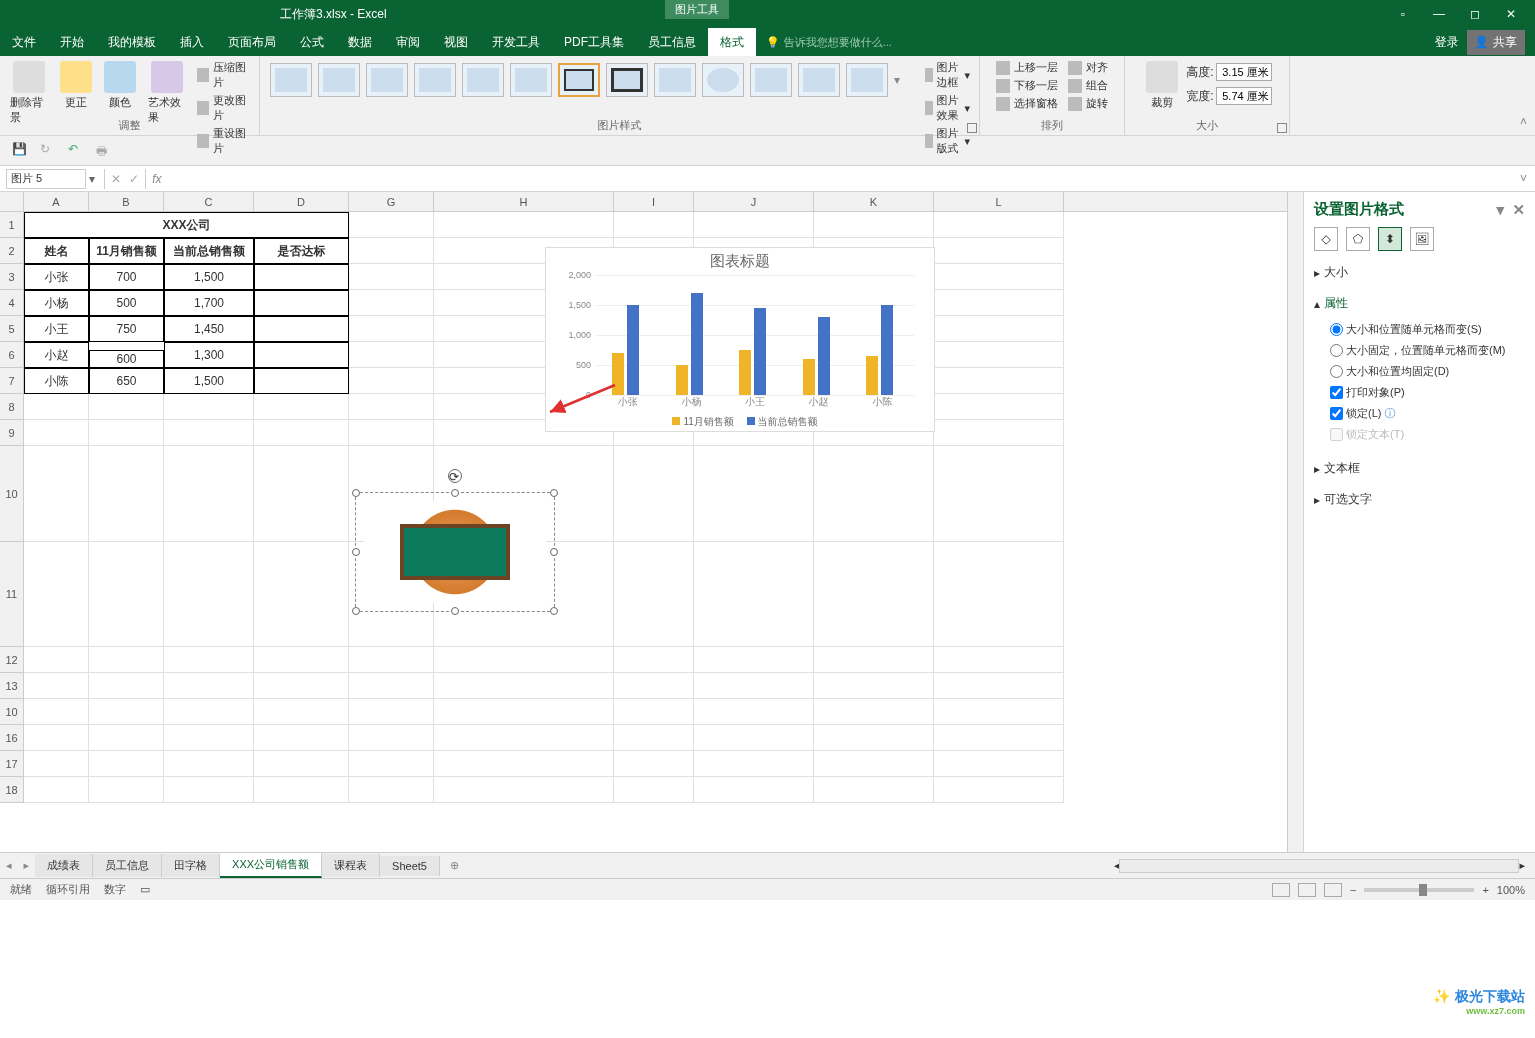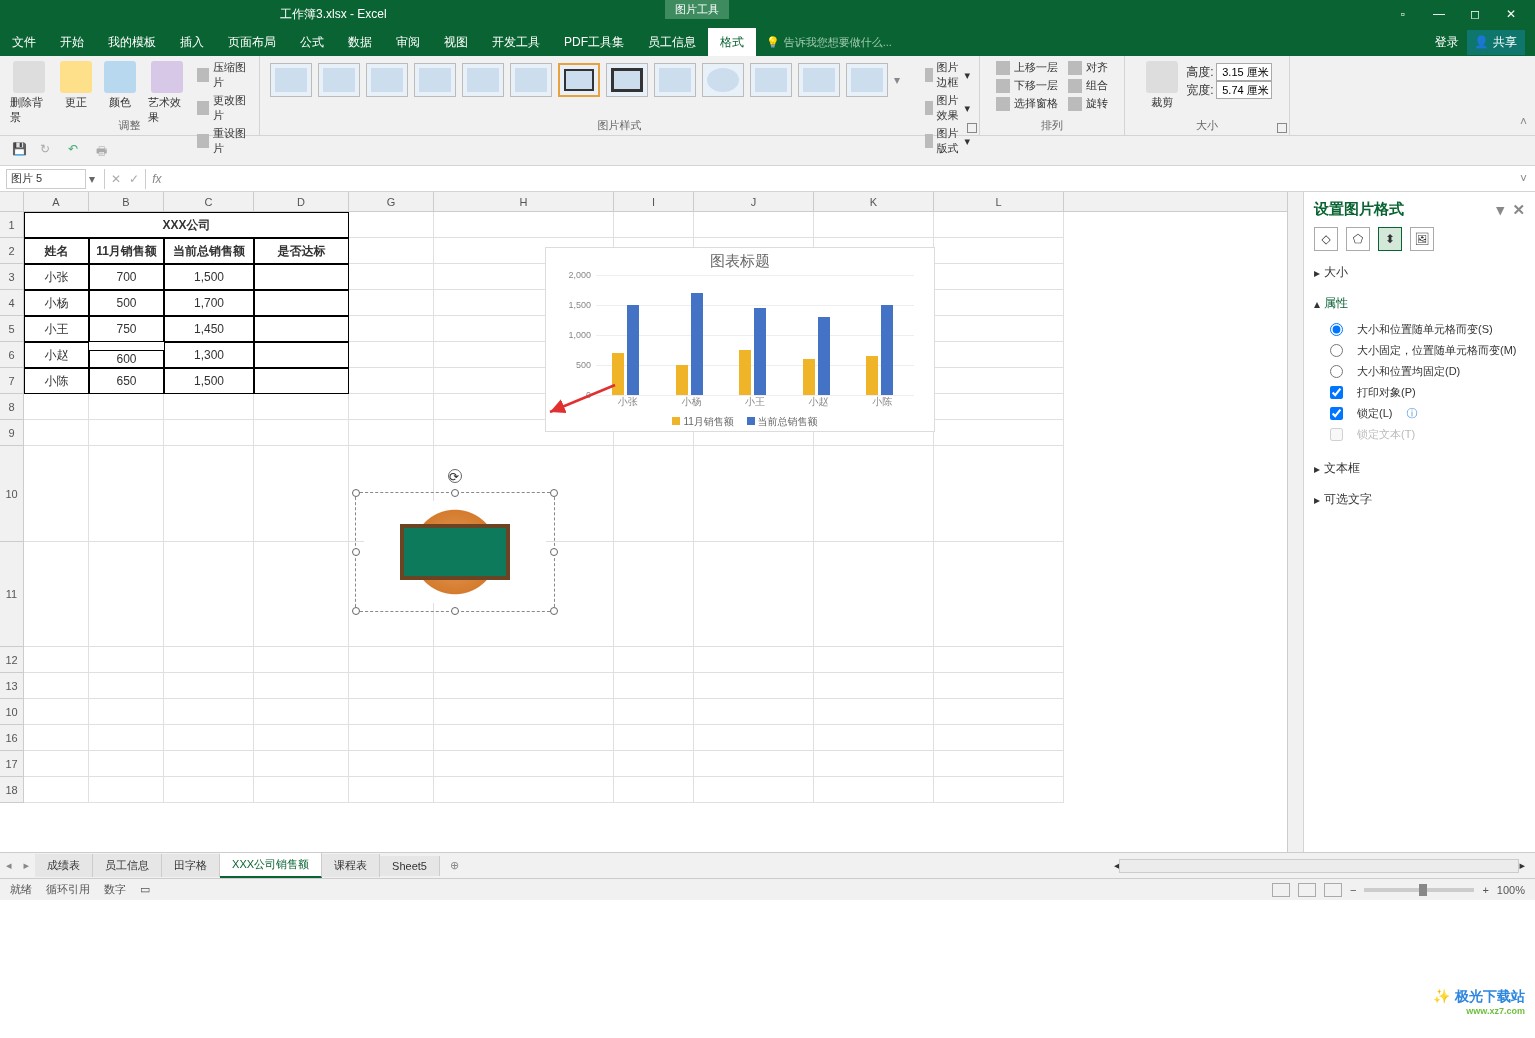--- a/index.html
+++ b/index.html
@@ -12,21 +12,21 @@
 .titlebar .apptag { position: absolute; left: 665px; top: 0; background: #3d8b5f; padding: 2px 10px; font-size: 11px; }
 .titlebar .right-controls { margin-left: auto; display: flex; align-items: center; gap: 18px; padding-right: 15px; }
 .titlebar .wbtn { width: 18px; height: 18px; display: flex; align-items: center; justify-content: center; cursor: pointer; }
 
 
 .menutabs { background: #0a6332; height: 28px; display: flex; align-items: stretch; color: #fff; font-size: 12px; }
 .menutabs .tab { padding: 6px 12px; cursor: pointer; }
 .menutabs .tab.active { background: #fff; color: #0a6332; text-align: center; }
 .menutabs .tell { color: #9ec9af; padding: 6px 10px; font-size: 11px; display: flex; align-items: center; gap: 4px; }
 .menutabs .right { margin-left: auto; display: flex; align-items: center; padding-right: 10px; }
-.menutabs .right .share { background: #0f766e; padding: 4px 8px; margin-left: 8px; }
+.menutabs .right .share { background: #737373; padding: 4px 8px; margin-left: 8px; }
 
 
 .ribbon { background: #f1f1f1; height: 80px; display: flex; border-bottom: 1px solid #d4d4d4; }
 .rgroup { border-right: 1px solid #d4d4d4; padding: 3px 6px 0 6px; display: flex; flex-direction: column; align-items: center; position: relative; }
 .rgroup .glabel { position: absolute; bottom: 2px; font-size: 11px; color: #666; width: 100%; text-align: center; }
 .rgroup .top { display: flex; gap: 4px; align-items: flex-start; }
 .bigbtn { display: flex; flex-direction: column; align-items: center; gap: 2px; padding: 2px 4px; cursor: pointer; font-size: 11px; }
 .bigbtn .ico { width: 32px; height: 32px; background: #ddd; border-radius: 3px; }
 .smallbtn { display: flex; align-items: center; gap: 4px; padding: 1px 3px; cursor: pointer; font-size: 11px; }
 .smallbtn .ico { width: 14px; height: 14px; background: #bbb; }
@@ -93,21 +93,21 @@
 
 
 .sidepane { width: 232px; background: #fff; border-left: 1px solid #d4d4d4; padding: 8px 10px; font-size: 12px; }
 .sidepane .sp-title { color: #0a6332; font-size: 15px; font-weight: bold; margin-bottom: 8px; display: flex; justify-content: space-between; align-items: center; }
 .sidepane .sp-icons { display: flex; gap: 8px; margin-bottom: 10px; }
 .sidepane .sp-icons .spi { width: 24px; height: 24px; border: 1px solid #aaa; cursor: pointer; display:flex; align-items:center; justify-content:center; }
 .sidepane .sp-icons .spi.active { background: #d4e8d9; border-color: #0a6332; }
 .sidepane .section { margin-bottom: 8px; }
 .sidepane .sec-head { display: flex; align-items: center; gap: 4px; cursor: pointer; padding: 3px 0; }
 .sidepane .sec-body { padding: 4px 0 4px 16px; }
-.sidepane .radio-row, .sidepane .check-row { display: flex; align-items: center; gap: 14px; padding: 3px 0; font-size: 11px; }
+.sidepane .radio-row, .sidepane .check-row { display: flex; align-items: center; gap: 3px; padding: 3px 0; font-size: 11px; }
 .sidepane .disabled { color: #bbb; }
 
 
 .sheettabs { height: 26px; background: #f1f1f1; border-top: 1px solid #ccc; display: flex; align-items: center; font-size: 11px; }
 .sheettabs .navbtn { padding: 0 6px; color: #888; cursor: pointer; }
 .sheettabs .stab { padding: 4px 12px; border-right: 1px solid #ccc; cursor: pointer; background: #e6e6e6; }
 .sheettabs .stab.active { background: #fff; border-bottom: 2px solid #0a6332; color: #0a6332; }
 .sheettabs .addbtn { padding: 0 10px; color: #888; cursor: pointer; }
 .sheettabs .hscroll { margin-left: auto; display: flex; align-items: center; padding-right: 10px; }
 .sheettabs .hscroll .track { width: 400px; height: 14px; background: #ececec; border: 1px solid #ccc; }
@@ -283,21 +283,21 @@
     </div>
     <div class="glabel">排列</div>
   </div>
 
   <div class="rgroup" style="width:165px">
     <div class="top">
       <div class="bigbtn">
           <div class="ico"></div>
           <span>裁剪</span>
         </div>
-      <div class="rcol" style="gap:0;padding-top:4px">
+      <div class="rcol" style="gap:6px;padding-top:4px">
         <div class="spin-input">
           <span>高度:</span>
           <input value="3.15 厘米" style="">
         </div>
         <div class="spin-input">
           <span>宽度:</span>
           <input value="5.74 厘米" style="">
         </div>
       </div>
     </div>

